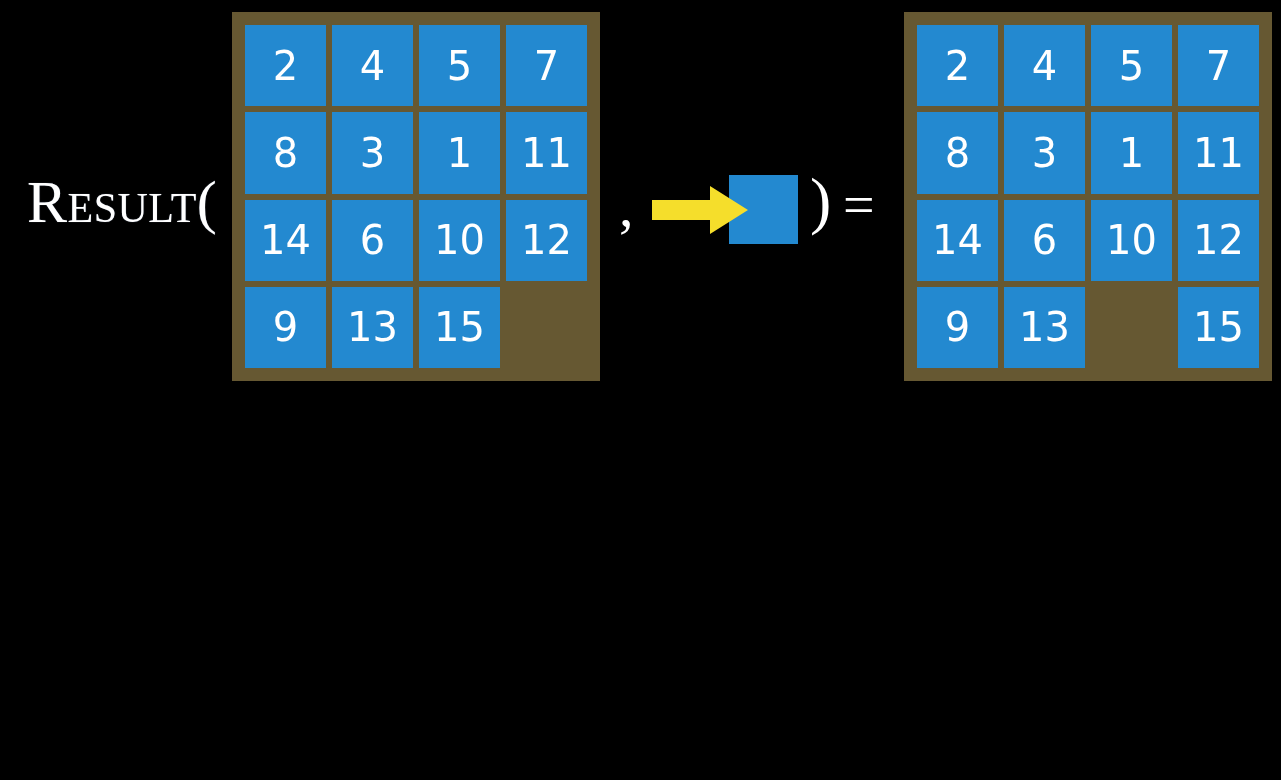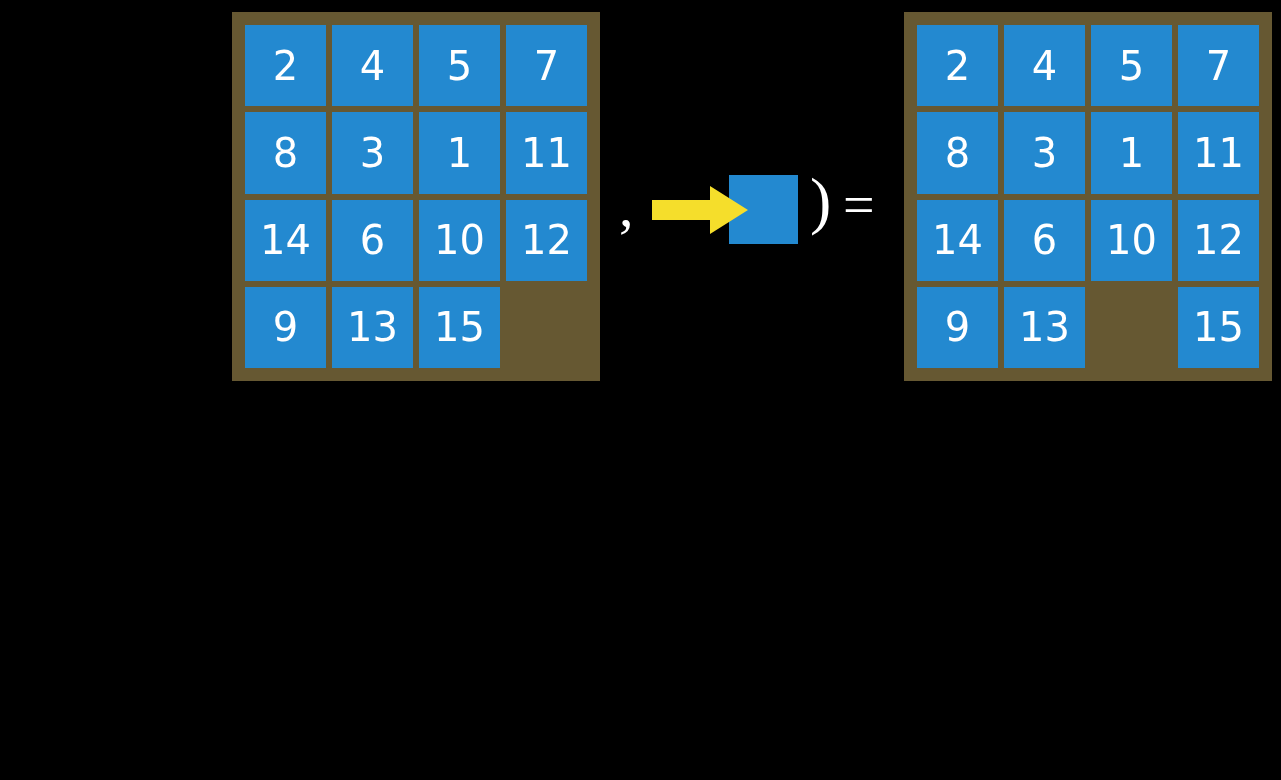--- a/index.html
+++ b/index.html
@@ -126,20 +126,21 @@
     user-select: none;
   }
 </style>
 </head>
 <body>
 
 <div id="slide">
 
   <div class="eq-row" id="row-0">
 
+    <div class="result-label">Result(</div>
 
     <div class="board" id="board-0-left">
       <div class="board-grid">
           <div class="cell tile">
             <span class="tile-num">2</span>
           </div>
           <div class="cell tile">
             <span class="tile-num">4</span>
           </div>
           <div class="cell tile">

